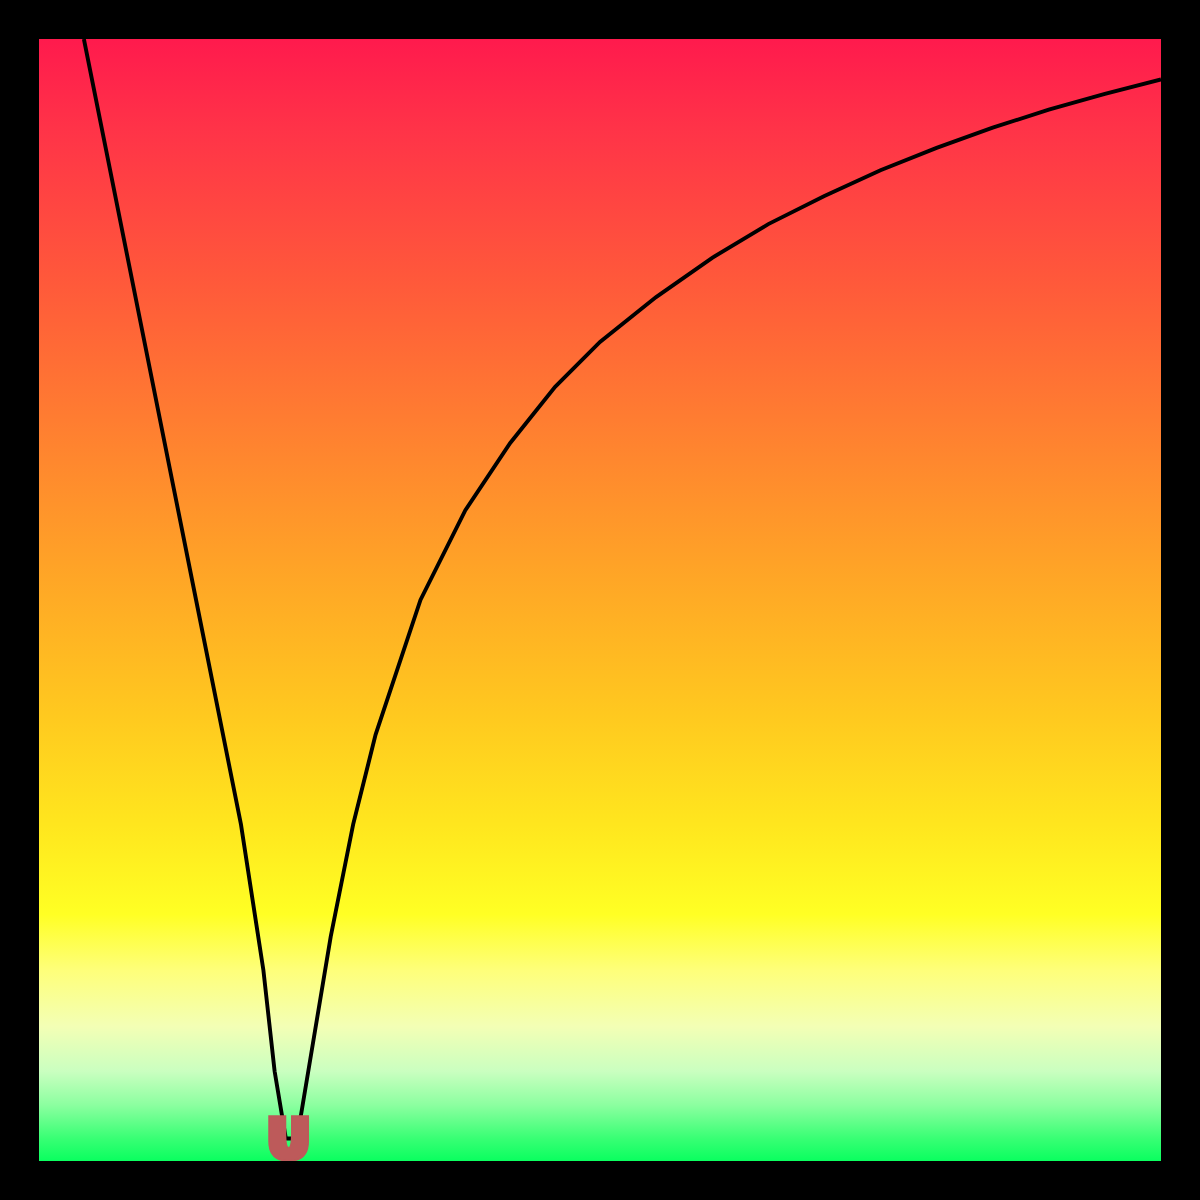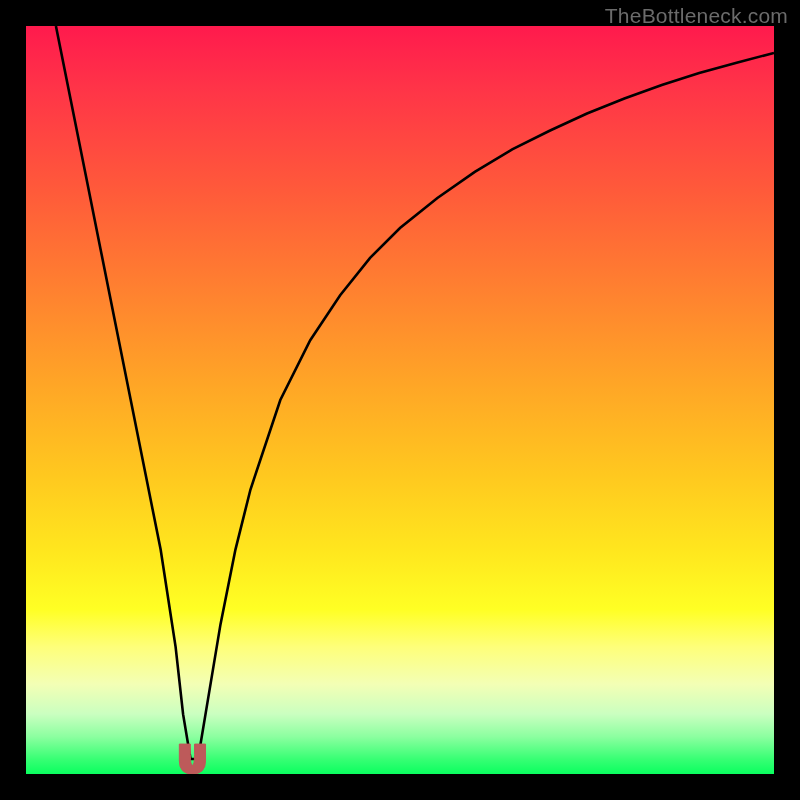--- a/index.html
+++ b/index.html
@@ -57,21 +57,20 @@
     left: 0;
     top: 0;
     width: 748px;
     height: 748px;
   }
 </style>
 </head>
 <body>
 
 <div class="frame">
-  <div class="watermark">TheBottleneck.com</div>
 
   <div class="plot-area">
     <svg class="curve" viewBox="0 0 748 748" preserveAspectRatio="none">
       <path fill="none" stroke="#000000" stroke-width="2.6" d="M29.92 0.00 L44.88 74.80 L59.84 149.60 L74.80 224.40 L89.76 299.20 L104.72 374.00 L119.68 448.80 L134.64 523.60 L149.60 620.84 L157.08 688.16 L164.56 733.04 L172.04 733.04 L179.52 688.16 L194.48 598.40 L209.44 523.60 L224.40 463.76 L254.32 374.00 L284.24 314.16 L314.16 269.28 L344.08 231.88 L374.00 201.96 L411.40 172.04 L448.80 145.86 L486.20 123.42 L523.60 104.72 L561.00 87.52 L598.40 72.56 L635.80 59.09 L673.20 47.12 L710.60 36.65 L748.00 26.93"></path>
       <path fill="#bd5a5a" stroke="#bd5a5a" stroke-width="1" d="M 153.34 718.08 L 153.34 734.91 Q 153.34 748.00 166.43 748.00 Q 179.52 748.00 179.52 734.91 L 179.52 718.08 L 168.52 718.08 L 168.52 728.55 Q 168.52 739.20 166.43 739.20 Q 164.34 739.20 164.34 728.55 L 164.34 718.08 Z"></path>
     </svg>
   </div>
 </div>
 
 </body></html>

